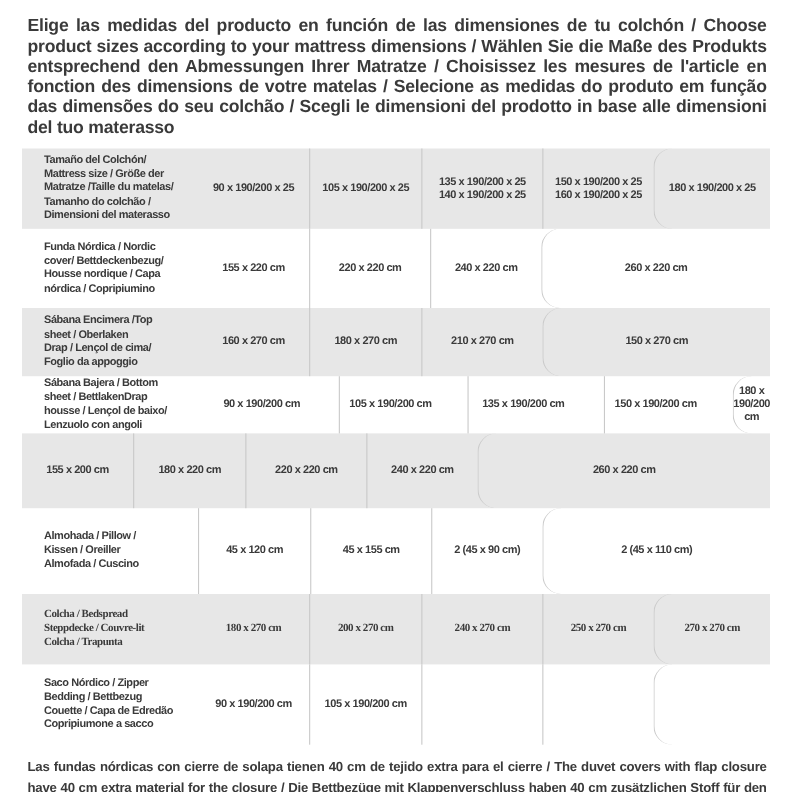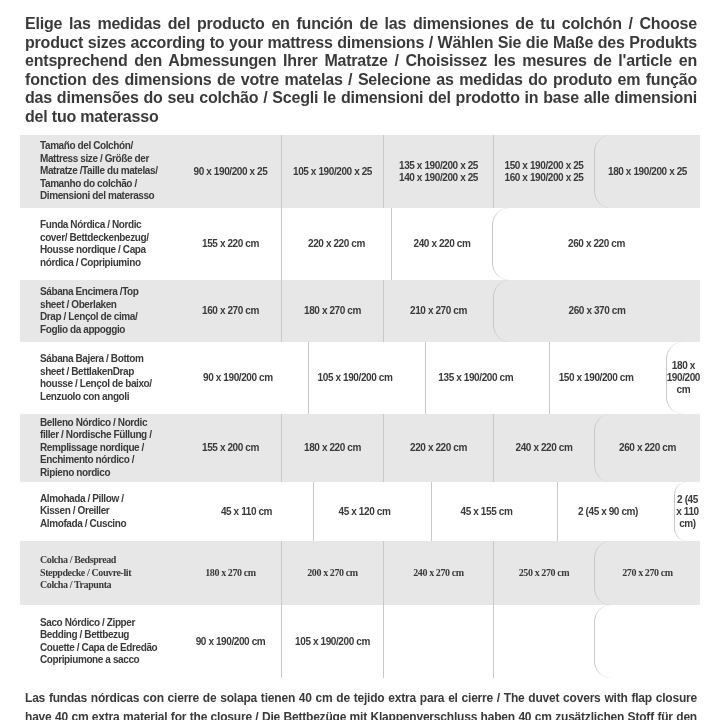--- a/index.html
+++ b/index.html
@@ -12,23 +12,23 @@
     margin:15px 23px 0 25px;
     font-size:16px;font-weight:bold;line-height:18.5px;
     letter-spacing:-0.2px;text-align:justify;
   }
   .size-table{margin:9px 20px 0 20px;}
   .trow{display:flex;align-items:stretch;}
   .trow:nth-child(odd){background:#e7e7e7;}
   .trow:nth-child(1){height:73px;}
   .trow:nth-child(2){height:72px;}
   .trow:nth-child(3){height:62px;}
-  .trow:nth-child(4){height:72px;gap:24px;}
+  .trow:nth-child(4){height:52px;gap:24px;}
   .trow:nth-child(5){height:68px;}
-  .trow:nth-child(6){height:59px;gap:16px;}
+  .trow:nth-child(6){height:78px;}
   .trow:nth-child(7){height:64px;font-family:Liberation Serif, serif;}
   .trow:nth-child(8){height:73px;}
   .cell{
     display:flex;align-items:center;justify-content:center;
     box-sizing:border-box;text-align:center;
     font-weight:bold;font-size:10px;letter-spacing:-0.4px;
     white-space:pre-line;line-height:12px;
   }
   .cell.label{
     width:160px;justify-content:flex-start;text-align:left;
@@ -77,50 +77,44 @@
       <div class="cell value v4">260 x 220 cm</div>
     </div>
     <div class="trow">
       <div class="cell label">Sábana Encimera /Top
 sheet / Oberlaken
 Drap / Lençol de cima/
 Foglio da appoggio</div>
       <div class="cell value v0">160 x 270 cm</div>
       <div class="cell value v1">180 x 270 cm</div>
       <div class="cell value v2">210 x 270 cm</div>
-      <div class="cell value v4">260 x 370 cm</div>
+      <div class="cell value v4">150 x 270 cm</div>
     </div>
     <div class="trow">
       <div class="cell label">Sábana Bajera / Bottom
 sheet / BettlakenDrap
 housse / Lençol de baixo/
 Lenzuolo con angoli</div>
       <div class="cell value v0">90 x 190/200 cm</div>
       <div class="cell value v1">105 x 190/200 cm</div>
       <div class="cell value v2">135 x 190/200 cm</div>
       <div class="cell value v3">150 x 190/200 cm</div>
       <div class="cell value v4">180 x 190/200 cm</div>
     </div>
     <div class="trow">
-      <div class="cell label">Belleno Nórdico / Nordic
-filler / Nordische Füllung /
-Remplissage nordique /
-Enchimento nórdico /
-Ripieno nordico</div>
       <div class="cell value v0">155 x 200 cm</div>
       <div class="cell value v1">180 x 220 cm</div>
       <div class="cell value v2">220 x 220 cm</div>
       <div class="cell value v3">240 x 220 cm</div>
       <div class="cell value v4">260 x 220 cm</div>
     </div>
     <div class="trow">
       <div class="cell label">Almohada  / Pillow /
 Kissen / Oreiller
 Almofada / Cuscino</div>
-      <div class="cell value v0">45 x 110 cm</div>
       <div class="cell value v1">45 x 120 cm</div>
       <div class="cell value v2">45 x 155 cm</div>
       <div class="cell value v3">2 (45 x 90 cm)</div>
       <div class="cell value v4">2 (45 x 110 cm)</div>
     </div>
     <div class="trow">
       <div class="cell label">Colcha / Bedspread
 Steppdecke / Couvre-lit
 Colcha / Trapunta</div>
       <div class="cell value v0">180 x 270 cm</div>

